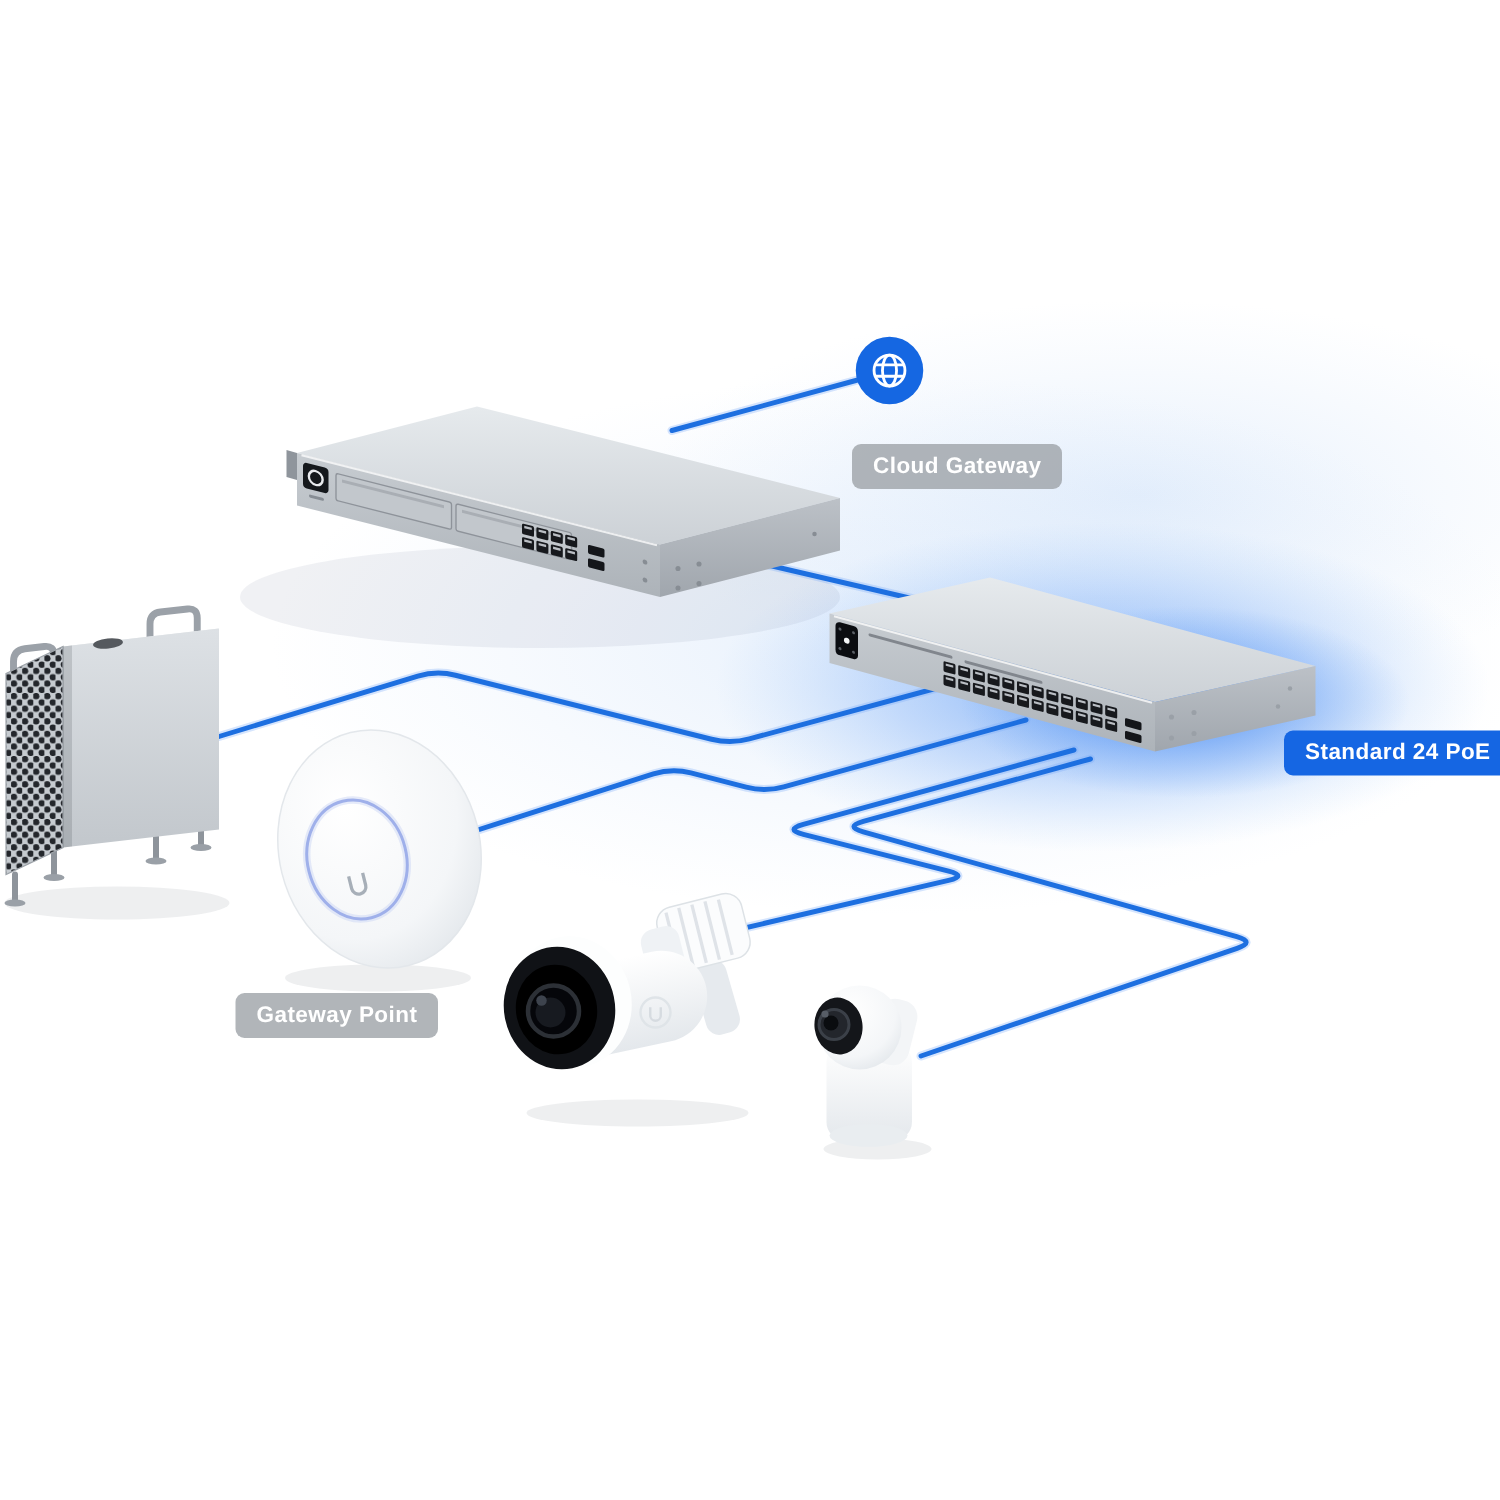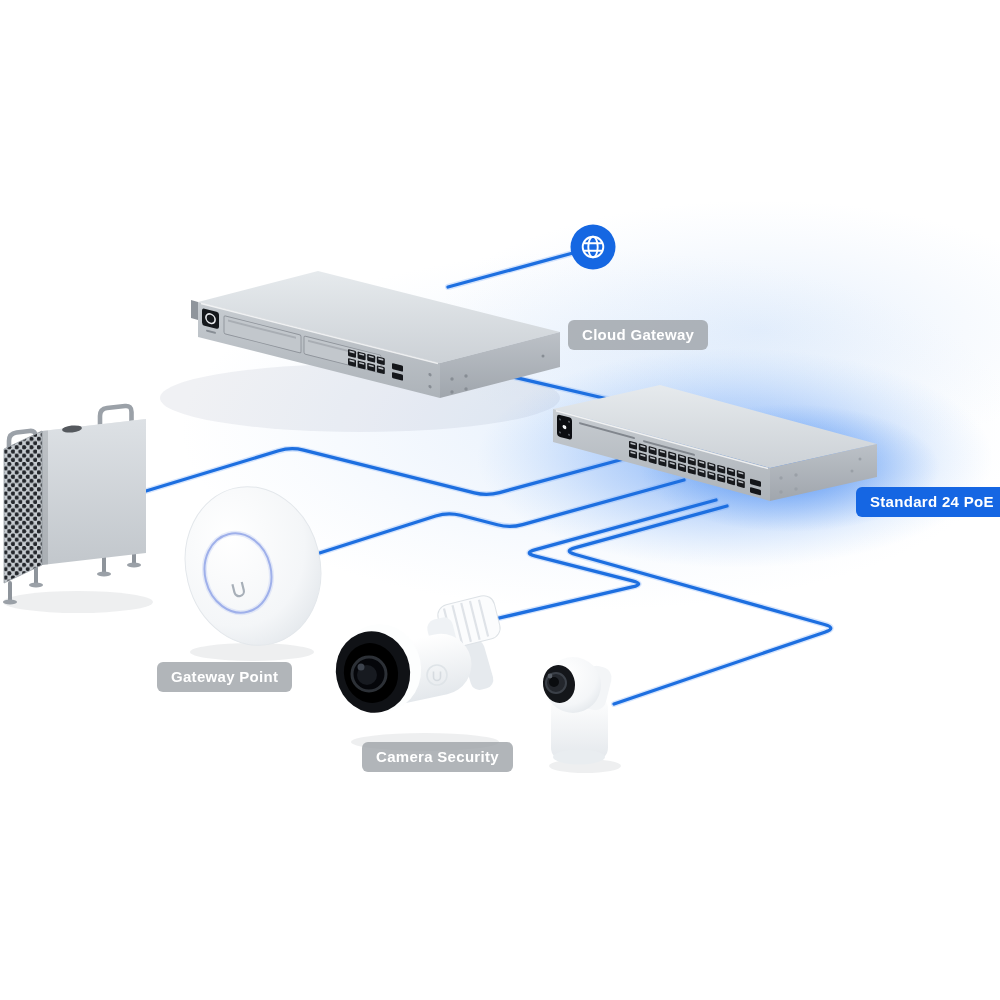--- a/index.html
+++ b/index.html
@@ -278,17 +278,16 @@
       <circle cx="781" cy="478" r="1.7"></circle>
           <circle cx="781" cy="492" r="1.7"></circle>
       <circle cx="796" cy="475" r="1.7"></circle>
           <circle cx="796" cy="489" r="1.7"></circle>
       <circle cx="860" cy="459" r="1.5"></circle>
           <circle cx="852" cy="471" r="1.5"></circle>
     </g>
   </g>
 </svg>
 
-  <div class="dev-label gray" style="left:568px;top:296px;margin-top:24px;">Cloud Gateway</div>
+  <div class="dev-label gray" style="left:568px;top:296px;">Cloud Gateway</div>
   <div class="dev-label blue" style="left:856px;top:487px;">Standard 24 PoE</div>
   <div class="dev-label gray" style="left:157px;top:662px;">Gateway Point</div>
-  <div class="dev-label gray" style="left:362px;top:742px;">Camera Security</div>
 </div>
 
 </body></html>

